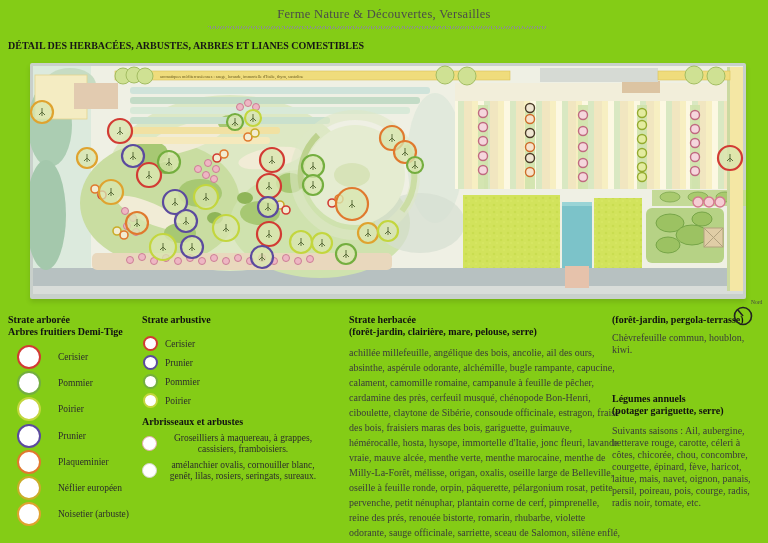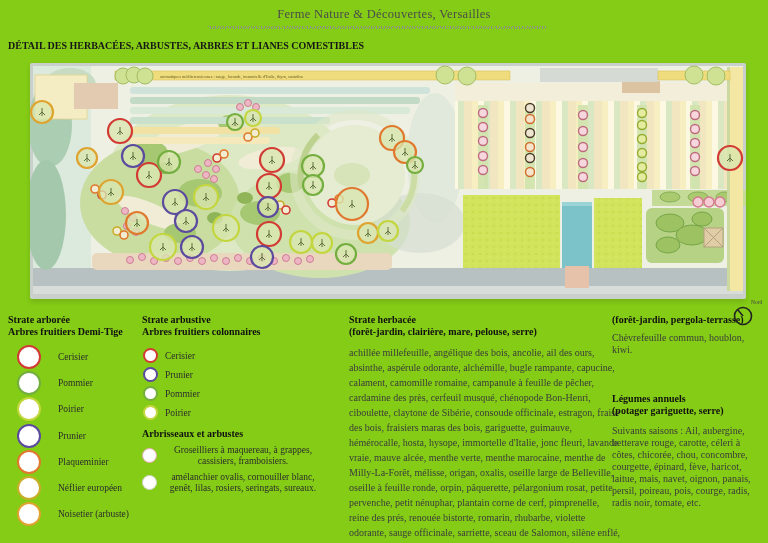--- a/index.html
+++ b/index.html
@@ -334,21 +334,20 @@
       </div>
       <div class="row" style="height:26.2px;gap:17px;padding-left:9px;">
         <span class="ring-lg" style="--c: #dfa32f;"></span>
         <span>Noisetier (arbuste)</span>
       </div>
     </div>
   </div>
 
   <div class="leg" style="left:142px;top:314px;width:180px;">
     <h4>Strate arbustive</h4>
-    <h4>Arbres fruitiers colonnaires</h4>
     <div style="margin-top:8px;">
       <div class="row" style="height:19px;gap:7px;padding-left:1px;">
         <span class="ring-sm" style="--c: #d23b33;"></span>
         <span>Cerisier</span>
       </div>
       <div class="row" style="height:19px;gap:7px;padding-left:1px;">
         <span class="ring-sm" style="--c: #5b4a9e;"></span>
         <span>Prunier</span>
       </div>
       <div class="row" style="height:19px;gap:7px;padding-left:1px;">

